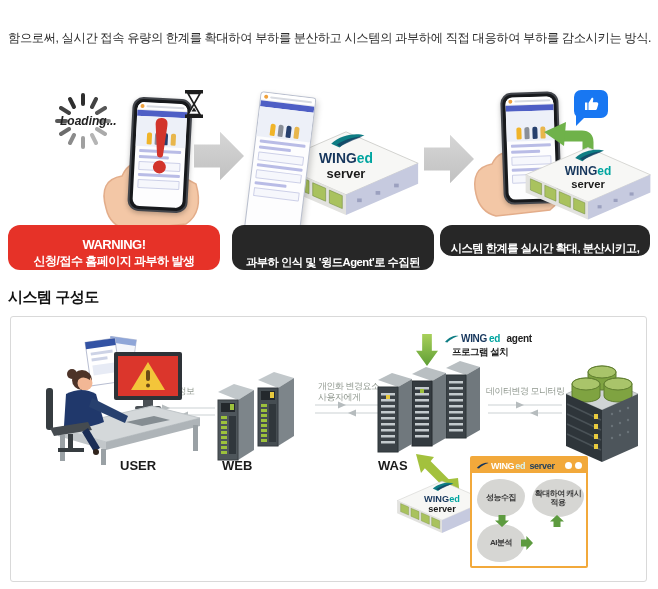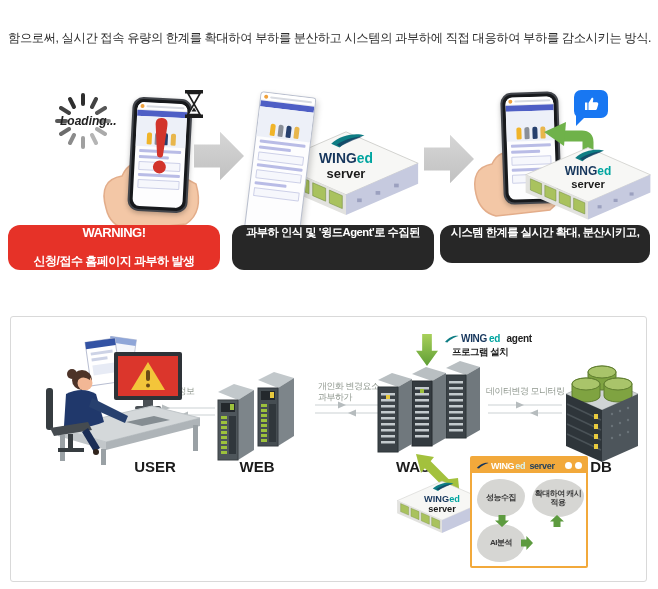--- a/index.html
+++ b/index.html
@@ -2,21 +2,21 @@
 <html><head>
 <meta charset="utf-8">
 <style>
   *{margin:0;padding:0;box-sizing:border-box}
   body{font-family:"Liberation Sans",sans-serif;background:#fff}
   .canvas{position:relative;width:658px;height:589px;background:#fff;overflow:hidden}
   .abs{position:absolute}
   .sec-title{position:absolute;font-size:15px;font-weight:bold;color:#111;letter-spacing:-0.5px}
   .desc{position:absolute;font-size:12.3px;line-height:20px;color:#2d2d2d;letter-spacing:-0.4px;width:646px}
   
-  .cap{position:absolute;border-radius:12px;color:#fff;text-align:center;display:flex;flex-direction:column;justify-content:space-between;gap:1px;letter-spacing:-0.5px}
+  .cap{position:absolute;border-radius:12px;color:#fff;text-align:center;display:flex;flex-direction:column;justify-content:flex-end;gap:1px;letter-spacing:-0.5px}
   .cap-red{background:#e63228}
   .cap-black{background:#272727}
   .cap .l1{font-weight:bold;font-size:13px}
   .cap .l2{font-weight:bold;font-size:12px}
   .cap-black .l1,.cap-black .l2{font-size:11.3px}
   
   .flow-arrow{position:absolute;width:50px;height:58px;background:linear-gradient(180deg,#d8d8d8,#bfbfbf);
     clip-path:polygon(0 30%,52% 30%,52% 8%,100% 50%,52% 92%,52% 70%,0 70%)}
   
   .phone{position:absolute;background:#17191c;border:2px solid #43464c;border-radius:11px;padding:3px;box-shadow:0 2px 5px rgba(0,0,0,.25)}
@@ -27,21 +27,21 @@
   .s-band{height:6px;background:#4f5fc5}
   .s-hero{height:30px;background:#edf0f8;display:flex;align-items:flex-end;justify-content:center;gap:3px;padding-bottom:2px}
   .person{width:5px;height:12px;border-radius:2px 2px 1px 1px}
   .p1{background:#f0b429}.p2{background:#8a8f98}.p3{background:#27406e}.p4{background:#e8b64c}
   .s-line{height:3px;background:#b9bce6;margin:3px 4px 0;border-radius:1px}
   .s-line.short{width:60%}
   .s-box{height:9px;border:1px solid #cdd0e8;margin:3px 4px 0;background:#f6f7fc;border-radius:1px}
   .loading-text{position:absolute;font-size:12px;font-weight:bold;color:#222;font-style:italic}
   
   .diag-box{position:absolute;border:1.5px solid #d9d9d9;border-radius:3px;background:#fff}
-  .nodelabel{position:absolute;font-weight:bold;font-size:15px;color:#1b1b1b;text-align:center;width:70px;letter-spacing:0}
+  .nodelabel{position:absolute;font-weight:bold;font-size:13px;color:#1b1b1b;text-align:left;width:70px;letter-spacing:0}
   .linklabel{position:absolute;font-size:9px;color:#90988f;letter-spacing:-0.5px;line-height:11px}
   .install-arrow{position:absolute;width:22px;height:32px;background:linear-gradient(180deg,#a8d05a,#5f9e35);
     clip-path:polygon(28% 0,72% 0,72% 52%,100% 52%,50% 100%,0 52%,28% 52%)}
   .agent-line1{position:absolute;font-size:10px;font-weight:bold;display:flex;align-items:center;gap:2px;letter-spacing:-0.3px}
   .agent-line2{position:absolute;font-size:9.5px;font-weight:bold;color:#222;letter-spacing:-0.5px}
   .navy{color:#16365c}.teal{color:#00a5a0}.dark{color:#222}
   
   .wpanel{position:absolute;width:118px;height:112px;background:#fff;border:2px solid #f2a93b;border-radius:2px}
   .wpanel-head{height:15px;background:#f2a93b;display:flex;align-items:center;padding:0 4px;gap:2px}
   .wpanel-title{font-size:9px;font-weight:bold;letter-spacing:-0.3px;display:flex;gap:1px}
@@ -229,24 +229,25 @@
         <rect x="132" y="58" width="5" height="4"></rect>
       </g>
     <path d="M64,15 C74,5 92,3 100,6 C90,9 78,14 73,19 Z" fill="#0e7d84"></path>
     <path d="M70,16 C80,9 92,7 98,7 C88,11 78,15 74,18 Z" fill="#16365c" opacity=".7"></path>
     <text x="80" y="36" text-anchor="middle" font-size="15" font-weight="bold">
       <tspan fill="#16365c">WING</tspan><tspan fill="#00a5a0">ed</tspan>
     </text>
     <text x="80" y="52" text-anchor="middle" font-size="14" font-weight="bold" fill="#1b1b1b">server</text>
   </svg>
 
-  <div class="cap cap-black" style="left:440px;top:225px;width:210px;height:38px">
+  <div class="cap cap-black" style="left:440px;top:225px;width:210px;height:31px">
     <div class="l1">시스템 한계를 실시간 확대, 분산시키고,</div>
   </div>
 
+  <div class="sec-title" style="left:8px;top:288px">시스템 구성도</div>
   <div class="diag-box" style="left:10px;top:316px;width:637px;height:266px"></div>
 
   <svg class="abs" style="left:10px;top:316px" width="637" height="266" viewBox="0 0 637 266">
     <g stroke="#ccd2d3" stroke-width="1.2">
       <line x1="125" y1="92" x2="205" y2="92"></line>
         <line x1="125" y1="99" x2="205" y2="99"></line>
       <line x1="305" y1="89" x2="370" y2="89"></line>
         <line x1="305" y1="97" x2="370" y2="97"></line>
       <line x1="478" y1="89" x2="552" y2="89"></line>
         <line x1="478" y1="97" x2="552" y2="97"></line>
@@ -257,21 +258,21 @@
       <polygon points="328,85.5 336,89 328,92.5"></polygon>
         <polygon points="346,93.5 338,97 346,100.5"></polygon>
       <polygon points="506,85.5 514,89 506,92.5"></polygon>
         <polygon points="528,93.5 520,97 528,100.5"></polygon>
     </g>
   </svg>
 
   <div class="linklabel" style="left:150px;top:386px">실시간 정보</div>
   <div class="linklabel" style="left:318px;top:381px">
     <div>개인화 변경요소</div>
-    <div>과부하가</div>
+    <div>사용자에게</div>
   </div>
   <div class="linklabel" style="left:486px;top:386px">데이터변경 모니터링</div>
 
   <svg class="abs" style="left:30px;top:336px" width="172" height="130" viewBox="0 0 172 130">
     <g transform="rotate(8 91 20)">
         <rect x="78" y="2" width="26" height="40" fill="#f4f6fb" stroke="#c5cada"></rect>
         <rect x="78" y="2" width="26" height="6" fill="#8fa6d8"></rect>
       </g>
     <g transform="rotate(-8 73 26)">
       <rect x="58" y="4" width="30" height="44" fill="#fff" stroke="#b9bfd2"></rect>

